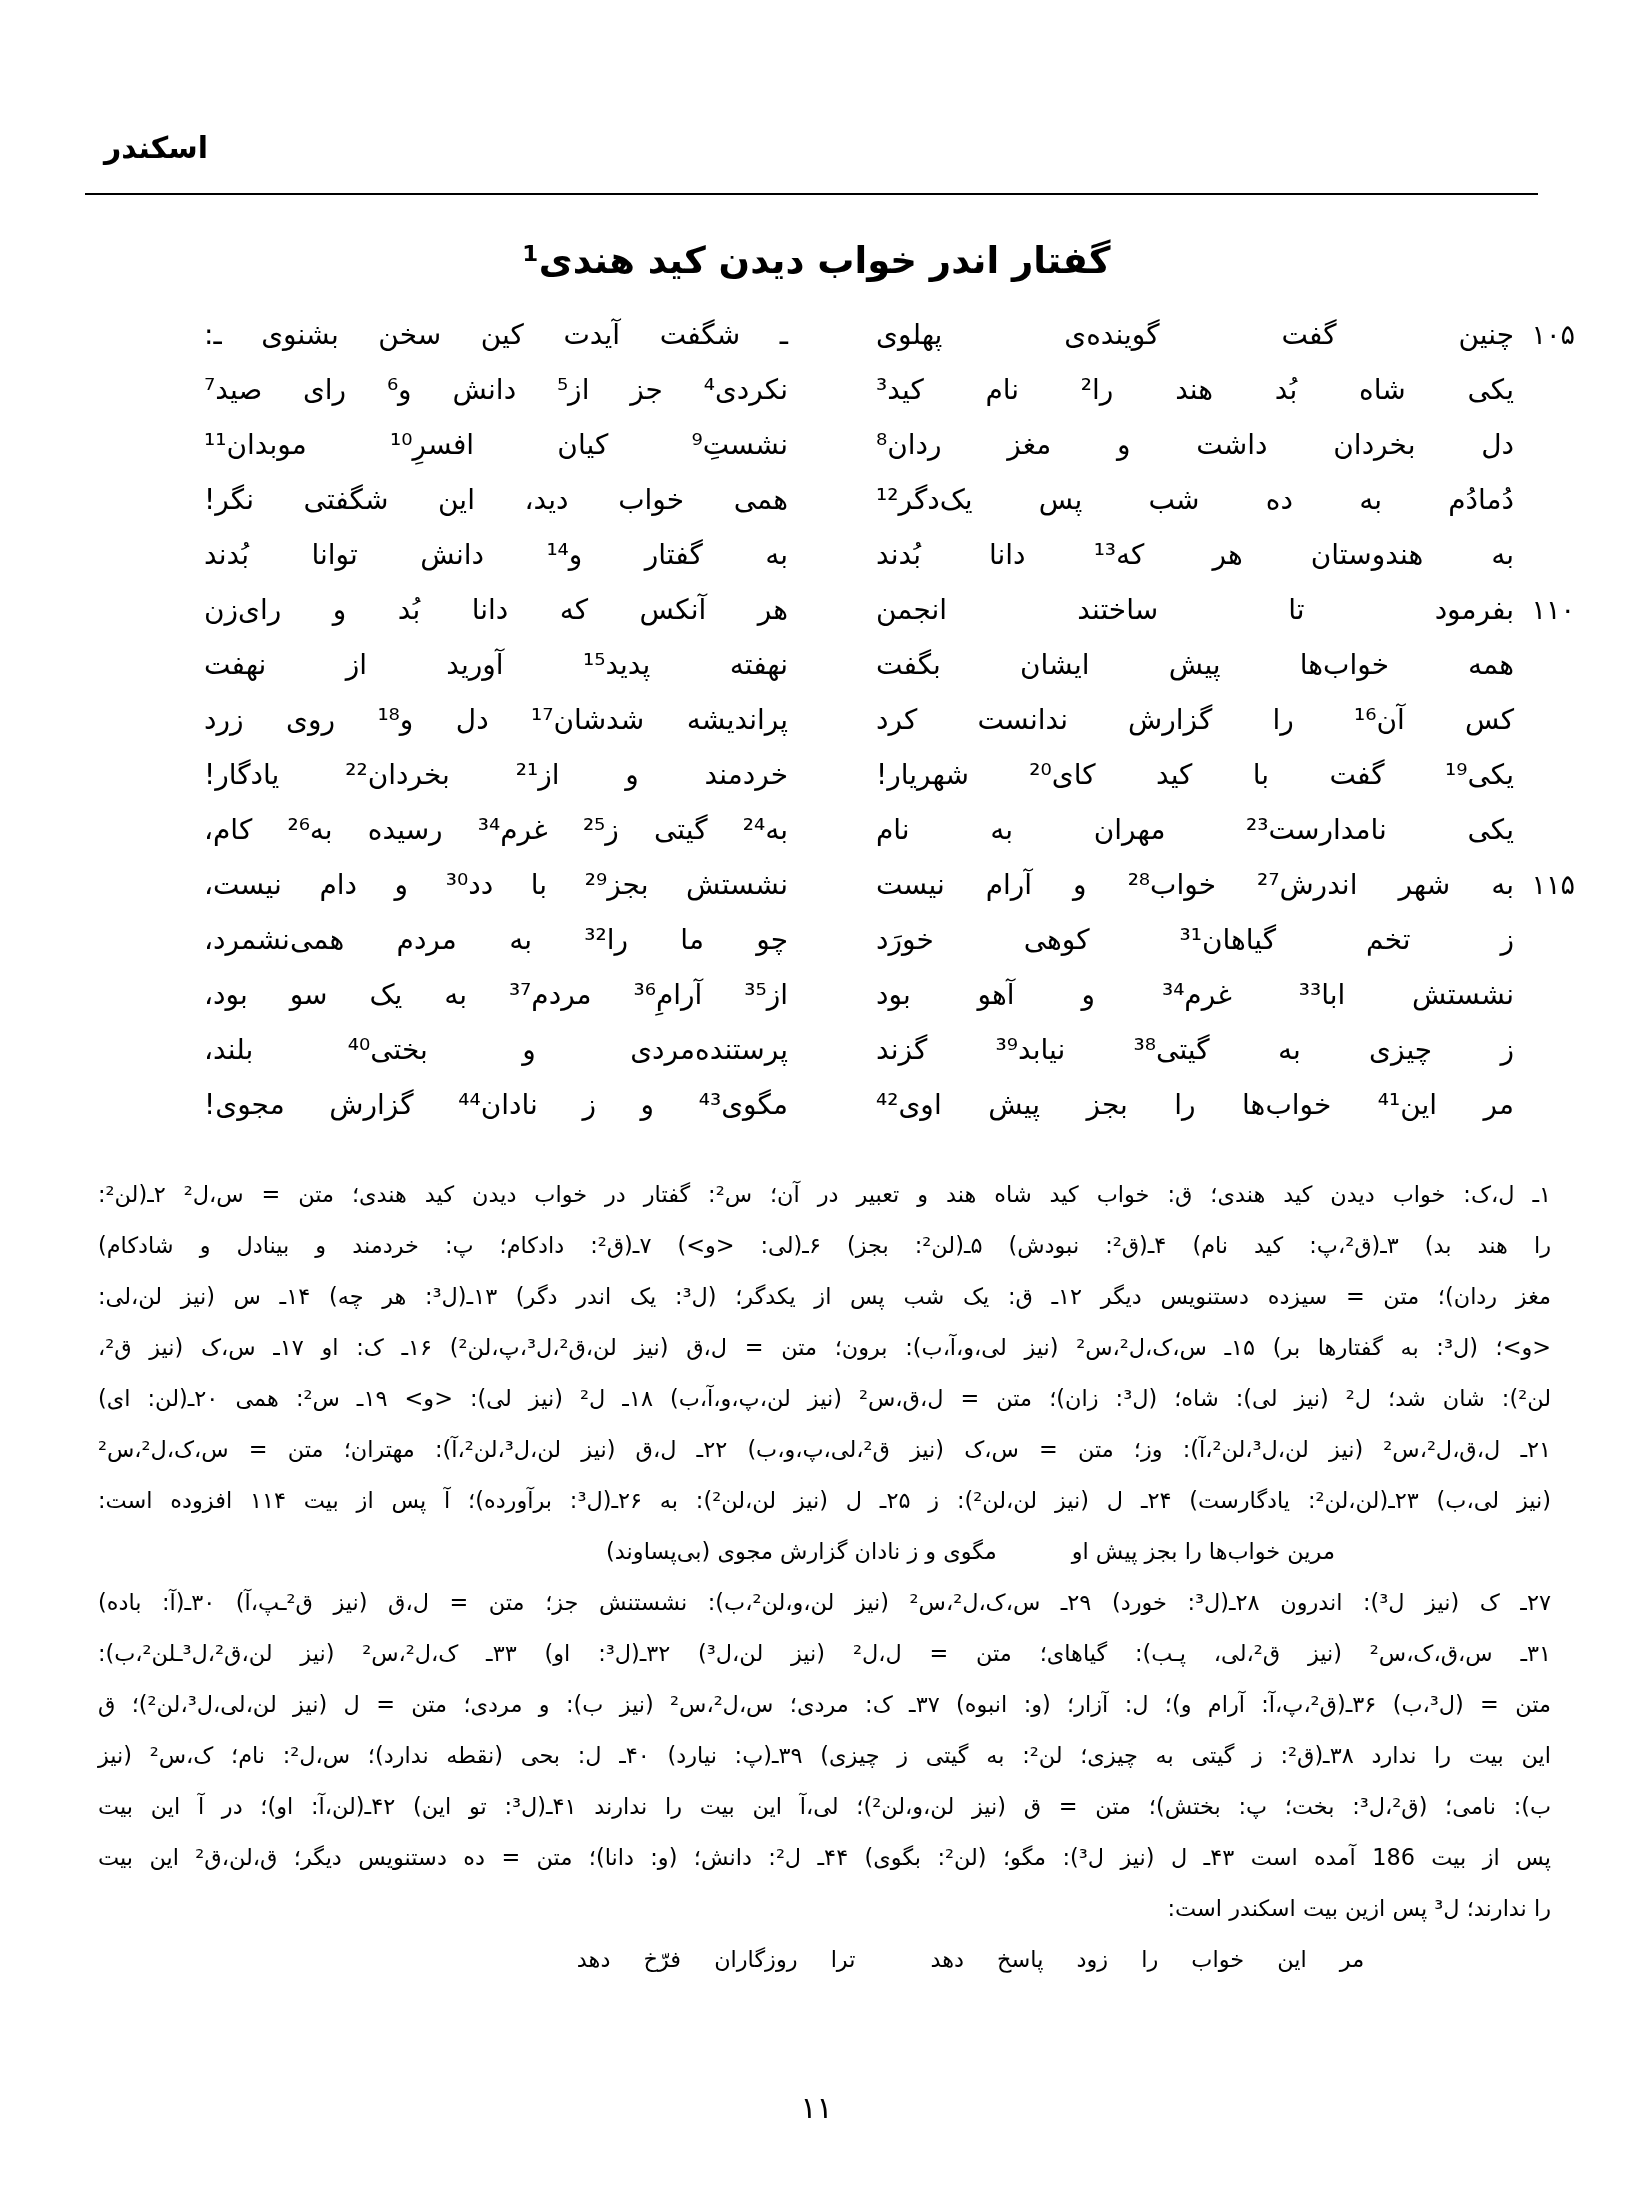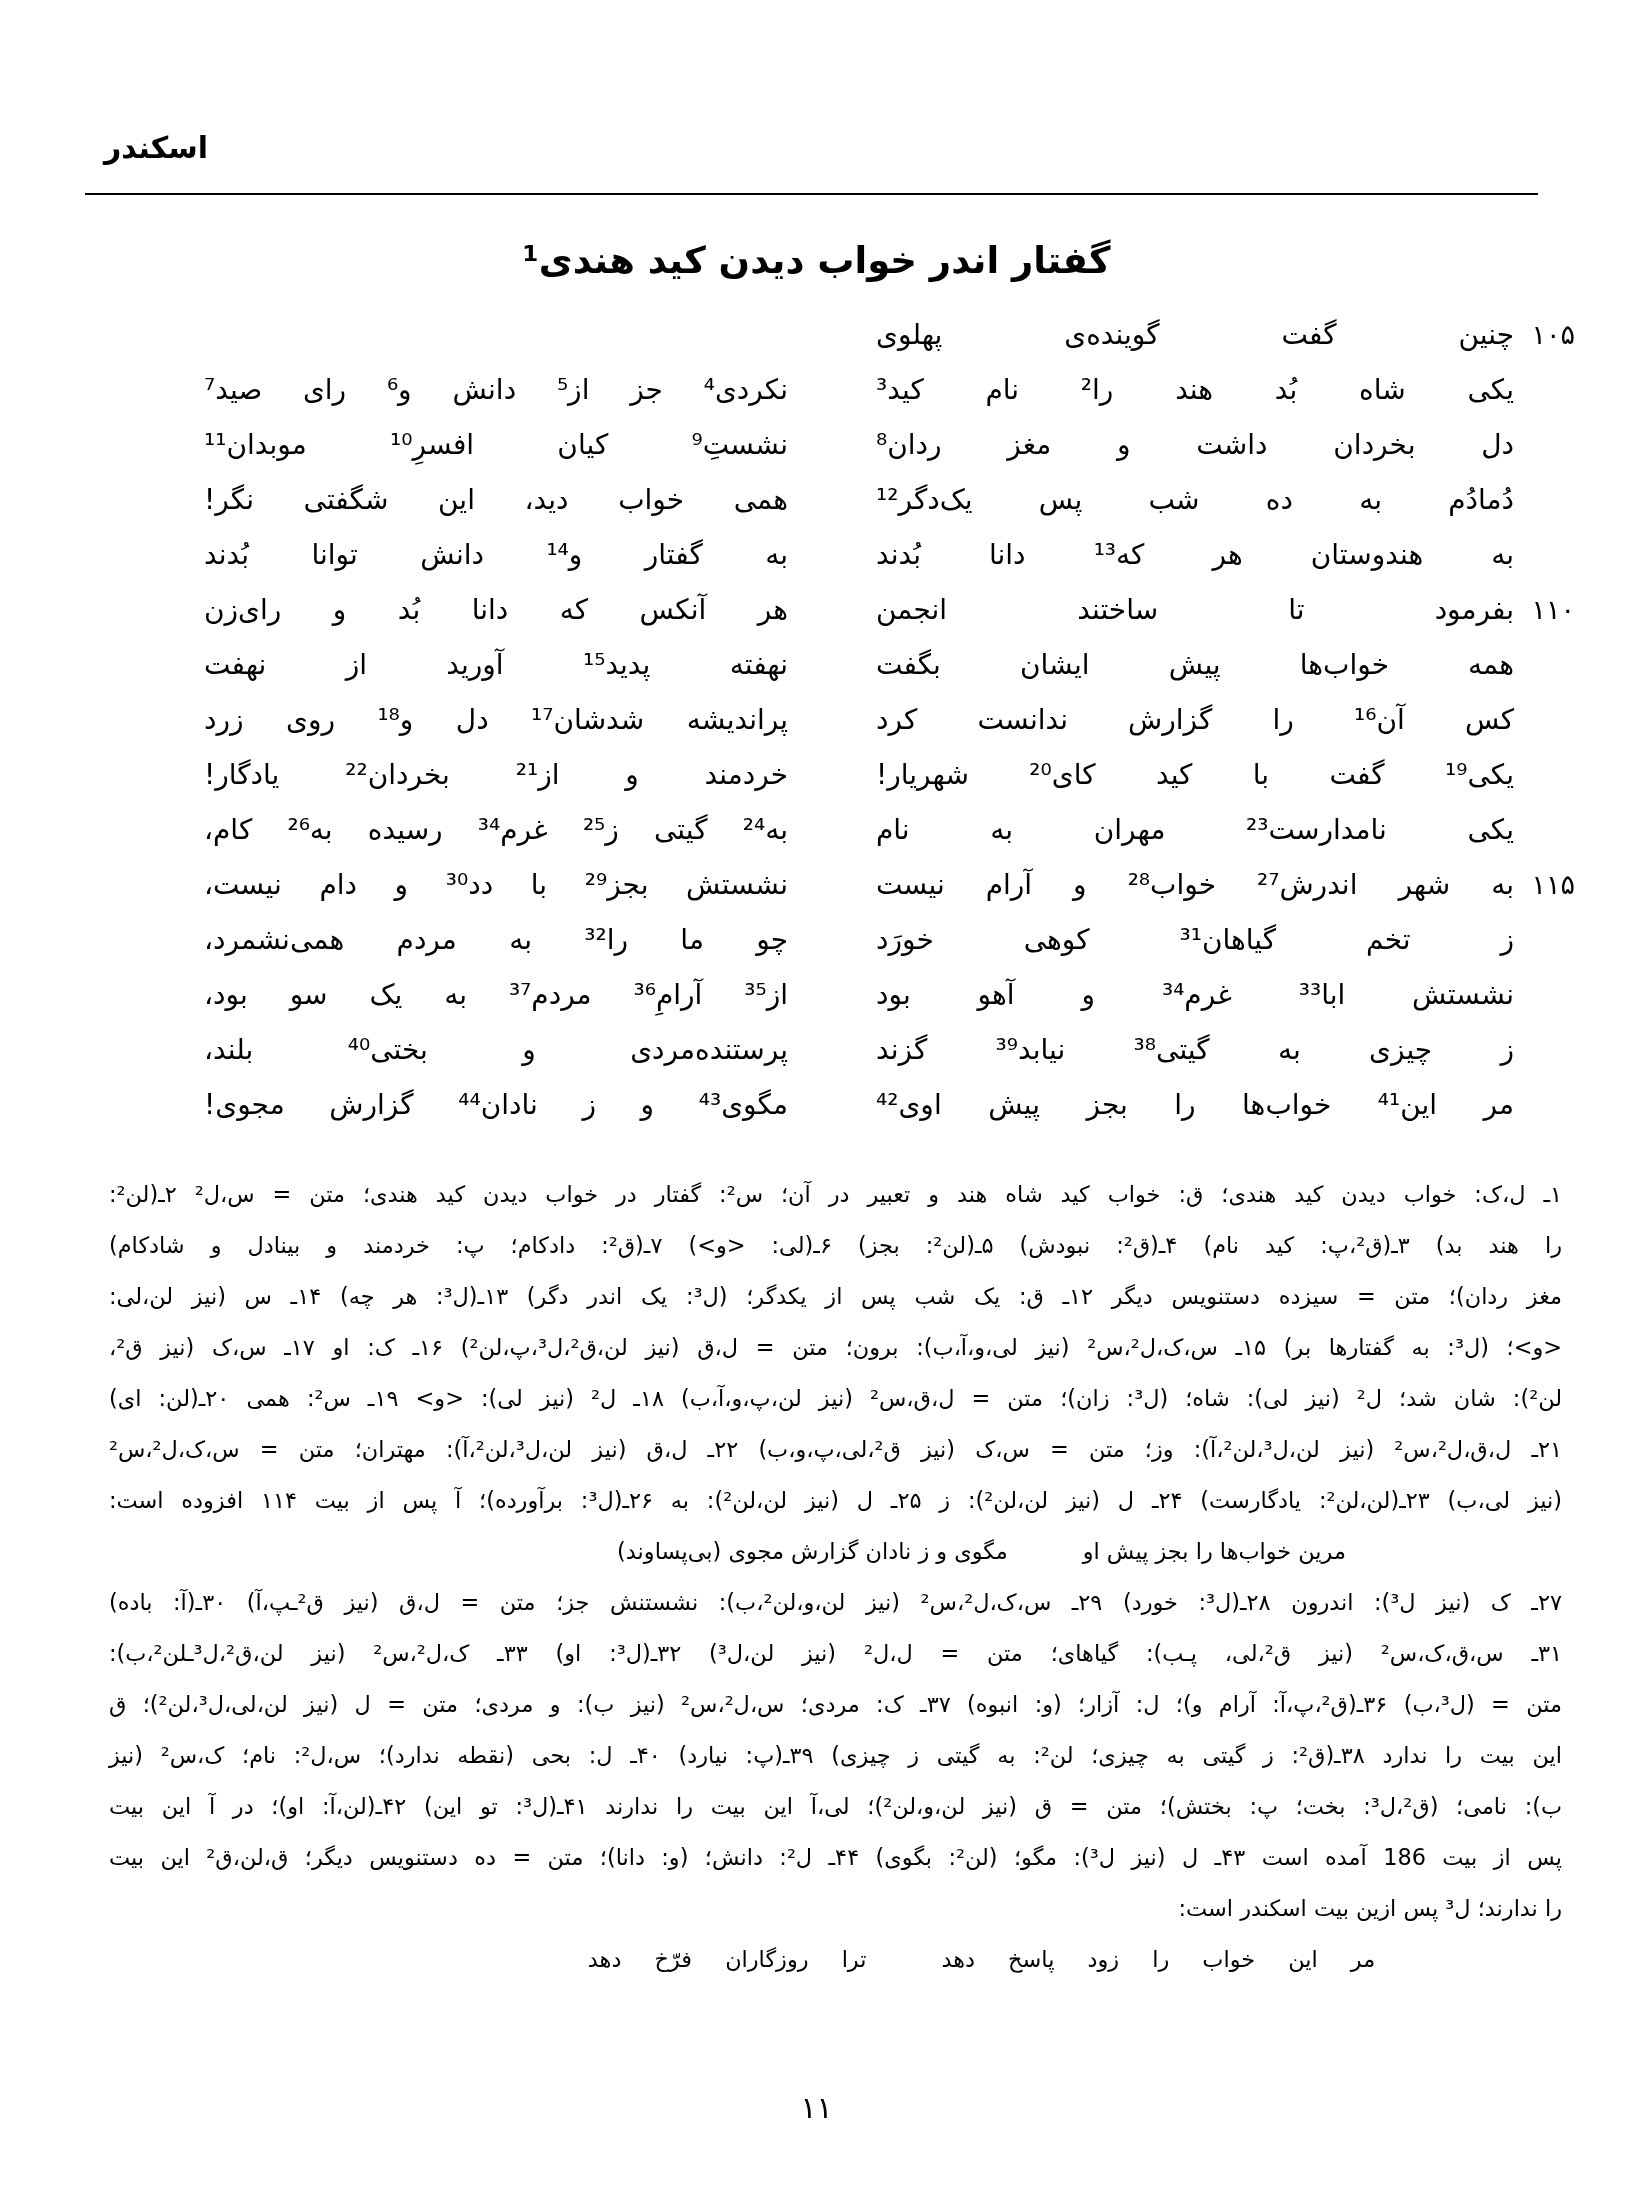--- a/index.html
+++ b/index.html
@@ -33,21 +33,21 @@
   .verse-row{
     display:flex;flex-direction:row;align-items:baseline;
     height:55px;line-height:55px;font-size:28px;
   }
   .vnum{width:61px;flex:0 0 61px;text-align:right;font-size:27px;}
   .hemi1{width:638px;flex:0 0 638px;text-align:justify;text-align-last:justify;}
   .vgap{width:88px;flex:0 0 88px;}
   .hemi2{width:584px;flex:0 0 584px;text-align:justify;text-align-last:justify;}
   
   .apparatus{
-    position:absolute;top:1169px;right:88px;width:1453px;
+    position:absolute;top:1169px;right:99px;width:1453px;
     font-size:22.4px;line-height:51px;
   }
   .app-line{text-align:justify;text-align-last:justify;white-space:normal;}
   .app-line.short{text-align-last:right;}
   .app-verse{
     display:flex;flex-direction:row;justify-content:center;
     gap:75px;margin-left:292px;
   }
   .app-verse .half{white-space:nowrap;}
   .app-verse.spaced .half{word-spacing:26px;}
@@ -65,20 +65,21 @@
   <div class="running-head">اسکندر</div>
   <div class="header-rule"></div>
 
   <div class="section-title">گفتار اندر خواب دیدن کید هندی¹</div>
 
   <div class="verses">
     <div class="verse-row">
       <span class="vnum">۱۰۵</span>
       <span class="hemi1">چنین گفت گوینده‌ی پهلوی</span>
       <span class="vgap"></span>
+      <span class="hemi2">ـ شگفت آیدت کین سخن بشنوی ـ:</span>
     </div>
     <div class="verse-row">
       <span class="vnum"></span>
       <span class="hemi1">یکی شاه بُد هند را² نام کید³</span>
       <span class="vgap"></span>
       <span class="hemi2">نکردی⁴ جز از⁵ دانش و⁶ رای صید⁷</span>
     </div>
     <div class="verse-row">
       <span class="vnum"></span>
       <span class="hemi1">دل بخردان داشت و مغز ردان⁸</span>

